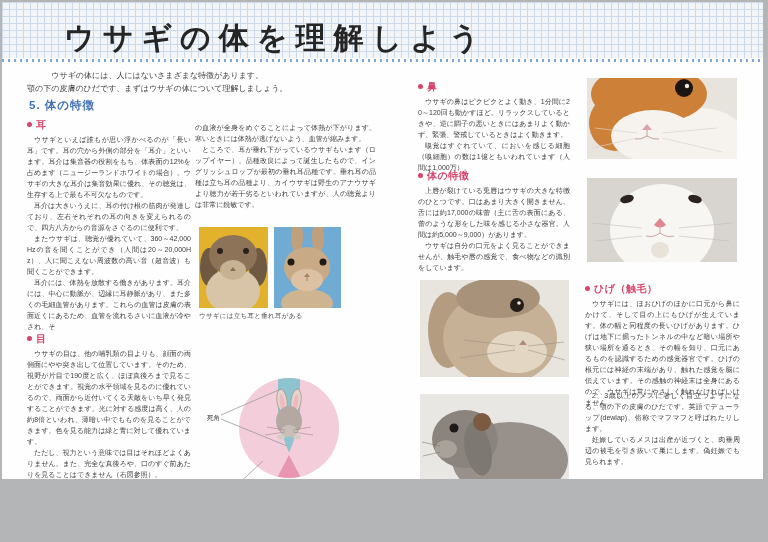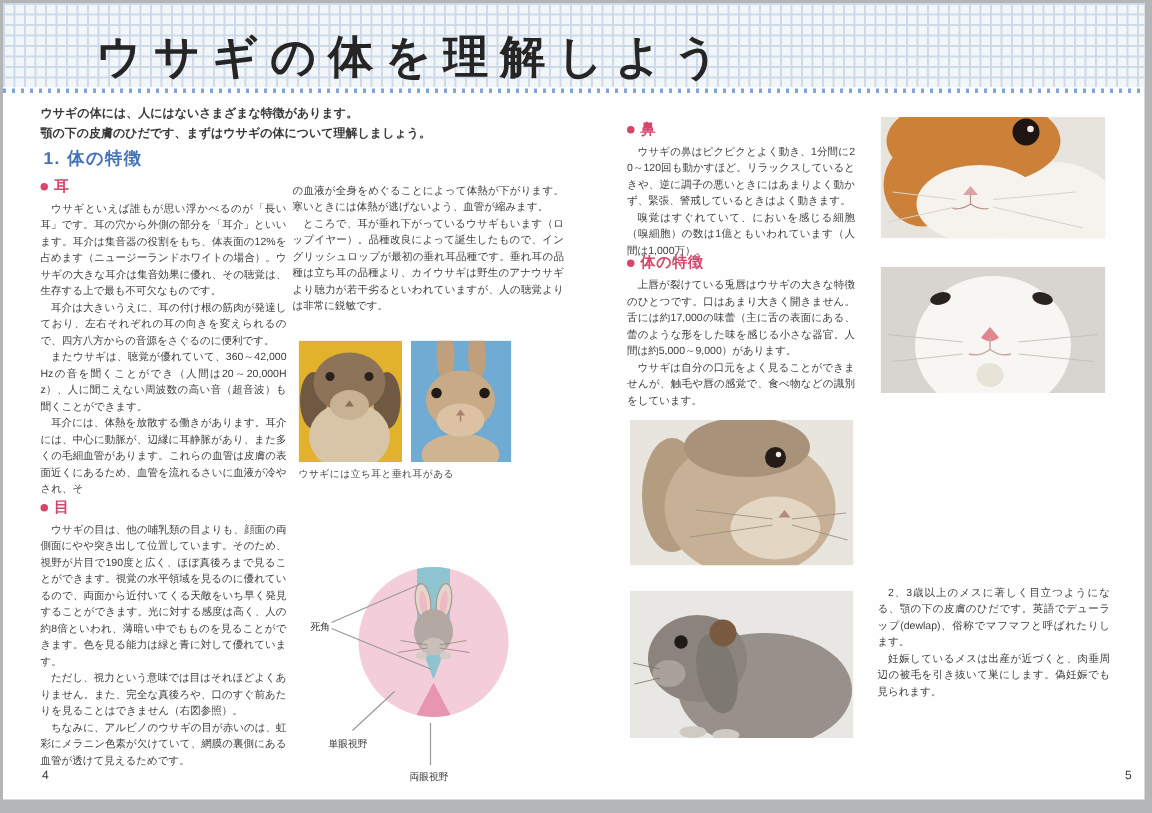--- a/index.html
+++ b/index.html
@@ -3,21 +3,21 @@
 <meta charset="utf-8">
 <style>
   html,body{margin:0;padding:0;}
   body{
     width:768px;height:542px;position:relative;
     background:#b3b5b7;
     font-family:"Liberation Sans","DejaVu Sans",sans-serif;
     -webkit-font-smoothing:antialiased;
   }
   .spread{
-    position:absolute;left:2px;top:2px;width:761px;height:531px;
+    position:absolute;left:2px;top:2px;width:761px;height:477px;
     background:#fefefe;overflow:hidden;
   }
   
   .grid-band{
     position:absolute;left:0;top:0;width:761px;height:56px;
     background-color:#f3f6f9;
     background-image:
       linear-gradient(#ccd9e8 1px,transparent 1px),
       linear-gradient(90deg,#ccd9e8 1px,transparent 1px);
     background-size:7px 7px;
@@ -26,21 +26,21 @@
     position:absolute;left:62px;top:16px;
     font-size:30px;font-weight:bold;color:#252525;letter-spacing:8px;
     white-space:nowrap;
   }
   .dotted-rule{
     position:absolute;left:0;top:57px;width:761px;height:3px;
     background-image:repeating-linear-gradient(90deg,#7fa8d8 0 2px,transparent 2px 6px);
   }
   .intro{
     position:absolute;left:25px;top:67px;
-    font-size:8px;line-height:13px;color:#3a3a3a;font-weight:bold;
+    font-size:8px;line-height:13px;color:#3a3a3a;font-weight:normal;text-align:center;
   }
   .num-heading{
     position:absolute;left:27px;top:96px;
     font-size:11.5px;font-weight:bold;color:#4272b8;letter-spacing:1px;
   }
   
   .tblock{position:absolute;font-size:7px;line-height:11px;color:#3c3c3c;
     text-align:justify;word-break:break-all;}
   .tblock p{margin:0;text-indent:1em;}
   .tblock p.no-indent{text-indent:0;}
@@ -69,21 +69,21 @@
 
 <div class="spread">
 
   <div class="grid-band"></div>
   <div class="page-title">ウサギの体を理解しよう</div>
   <div class="dotted-rule"></div>
   <div class="intro">
     <div>ウサギの体には、人にはないさまざまな特徴があります。</div>
     <div>顎の下の皮膚のひだです、まずはウサギの体について理解しましょう。</div>
   </div>
-  <div class="num-heading">1. 体の特徴</div>
+  <div class="num-heading">5. 体の特徴</div>
 
   <div class="tblock" style="left:25px;top:117px;width:164px;">
     <div class="sec-heading">
       <span class="dot"></span>
       <span>耳</span>
     </div>
     <p>ウサギといえば誰もが思い浮かべるのが「長い耳」です。耳の穴から外側の部分を「耳介」といいます。耳介は集音器の役割をもち、体表面の12%を占めます（ニュージーランドホワイトの場合）。ウサギの大きな耳介は集音効果に優れ、その聴覚は、生存する上で最も不可欠なものです。</p>
     <p>耳介は大きいうえに、耳の付け根の筋肉が発達しており、左右それぞれの耳の向きを変えられるので、四方八方からの音源をさぐるのに便利です。</p>
     <p>またウサギは、聴覚が優れていて、360～42,000Hzの音を聞くことができ（人間は20～20,000Hz）、人に聞こえない周波数の高い音（超音波）も聞くことができます。</p>
     <p>耳介には、体熱を放散する働きがあります。耳介には、中心に動脈が、辺縁に耳静脈があり、また多くの毛細血管があります。これらの血管は皮膚の表面近くにあるため、血管を流れるさいに血液が冷やされ、そ</p>
@@ -239,20 +239,27 @@
       <ellipse cx="75" cy="52" rx="52" ry="46" fill="#f8f6f3"></ellipse>
       <ellipse cx="40" cy="21" rx="7" ry="4" fill="#2a2320" transform="rotate(-15 40 21)"></ellipse>
       <ellipse cx="108" cy="21" rx="7" ry="4" fill="#2a2320" transform="rotate(15 108 21)"></ellipse>
       <path d="M73 40 l-6 7 q6 5 12 0 z" fill="#e0868f"></path>
       <path d="M73 47 v8 M73 55 q-7 5 -14 3 M73 55 q7 5 14 3" stroke="#c9a8a4" stroke-width="1" fill="none"></path>
       <ellipse cx="73" cy="72" rx="9" ry="8" fill="#e8e2d8"></ellipse>
       <path d="M55 50 L5 45 M55 58 L8 63 M92 50 L145 45 M92 58 L142 63" stroke="#c4beb8" stroke-width="0.6" fill="none"></path>
     </svg>
   </div>
 
+  <div class="tblock" style="left:583px;top:281px;width:155px;">
+    <div class="sec-heading">
+      <span class="dot"></span>
+      <span>ひげ（触毛）</span>
+    </div>
+    <p>ウサギには、ほおひげのほかに口元から鼻にかけて、そして目の上にもひげが生えています。体の幅と同程度の長いひげがあります。ひげは地下に掘ったトンネルの中など暗い場所や狭い場所を通るとき、その幅を知り、口元にあるものを認識するための感覚器官です。ひげの根元には神経の末端があり、触れた感覚を脳に伝えています。その感触の神経末は全身にあるので、ウサギは常にやさしく触れなければいけません。</p>
+  </div>
 
   <div class="tblock" style="left:583px;top:388px;width:155px;">
     <p>2、3歳以上のメスに著しく目立つようになる、顎の下の皮膚のひだです。英語でデューラップ(dewlap)、俗称でマフマフと呼ばれたりします。</p>
     <p>妊娠しているメスは出産が近づくと、肉垂周辺の被毛を引き抜いて巣にします。偽妊娠でも見られます。</p>
   </div>
 
   <div class="pagenum" style="left:26px;top:510px;">4</div>
   <div class="pagenum" style="left:748px;top:510px;">5</div>
 
 </div>

